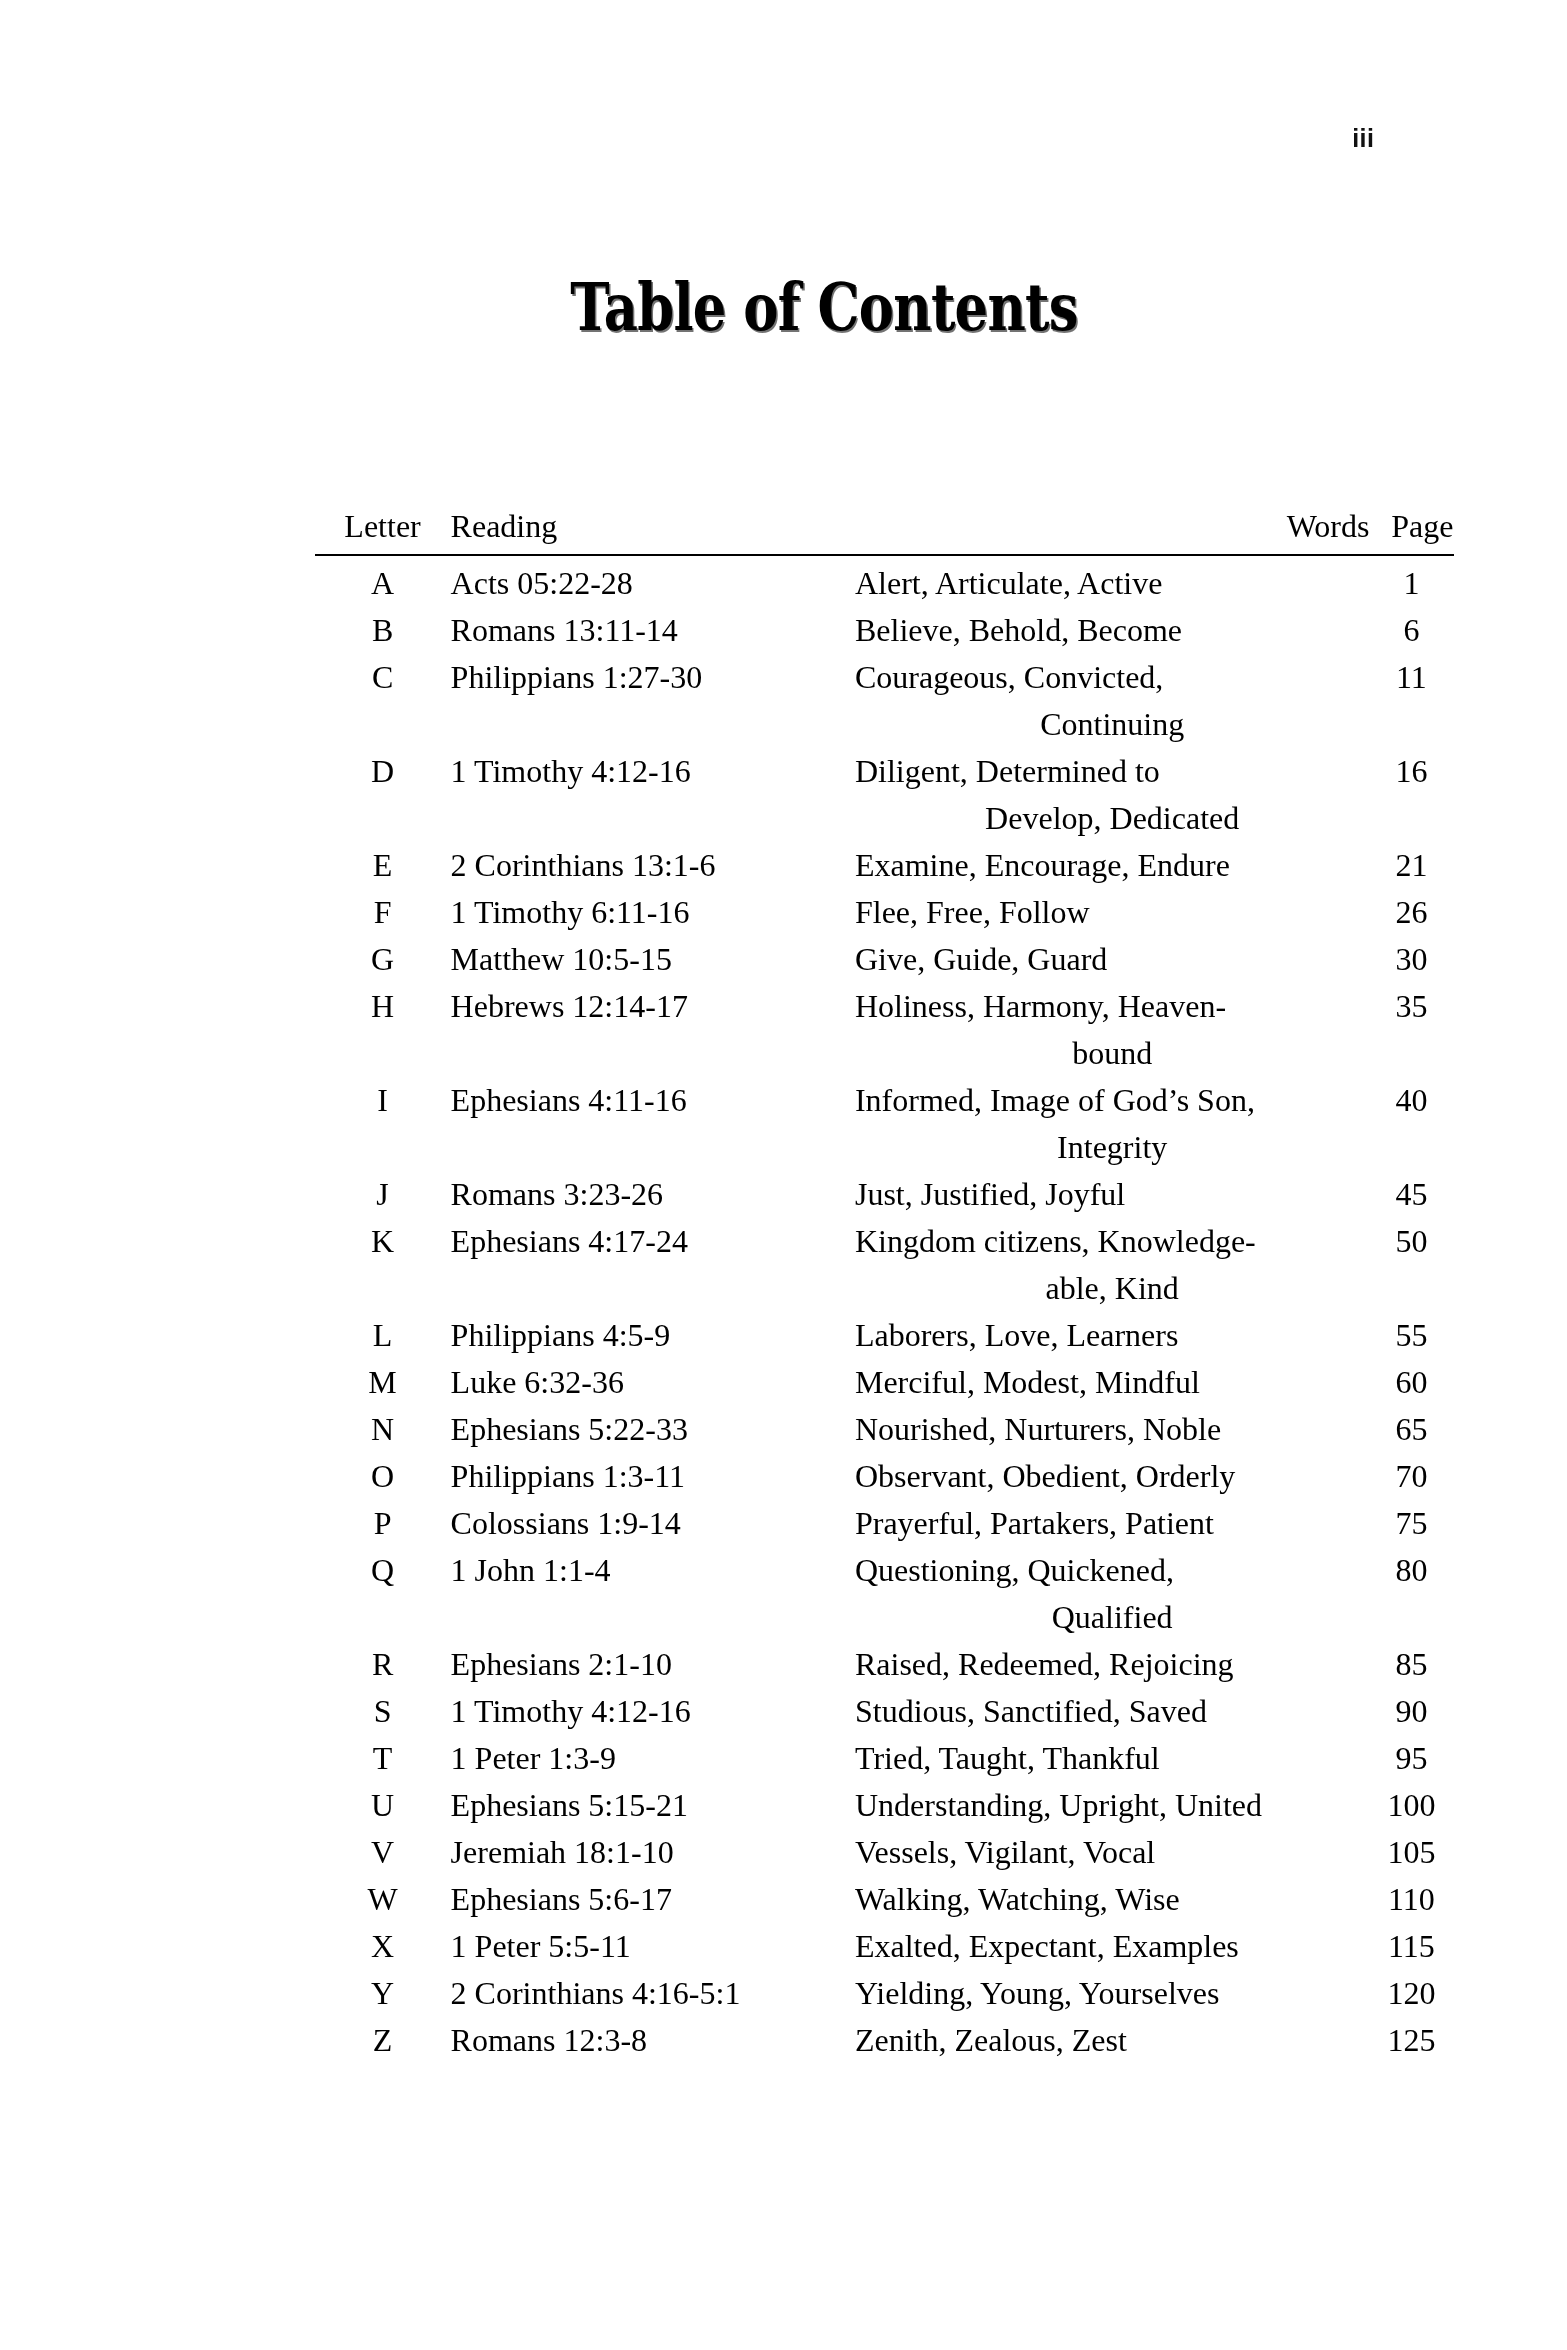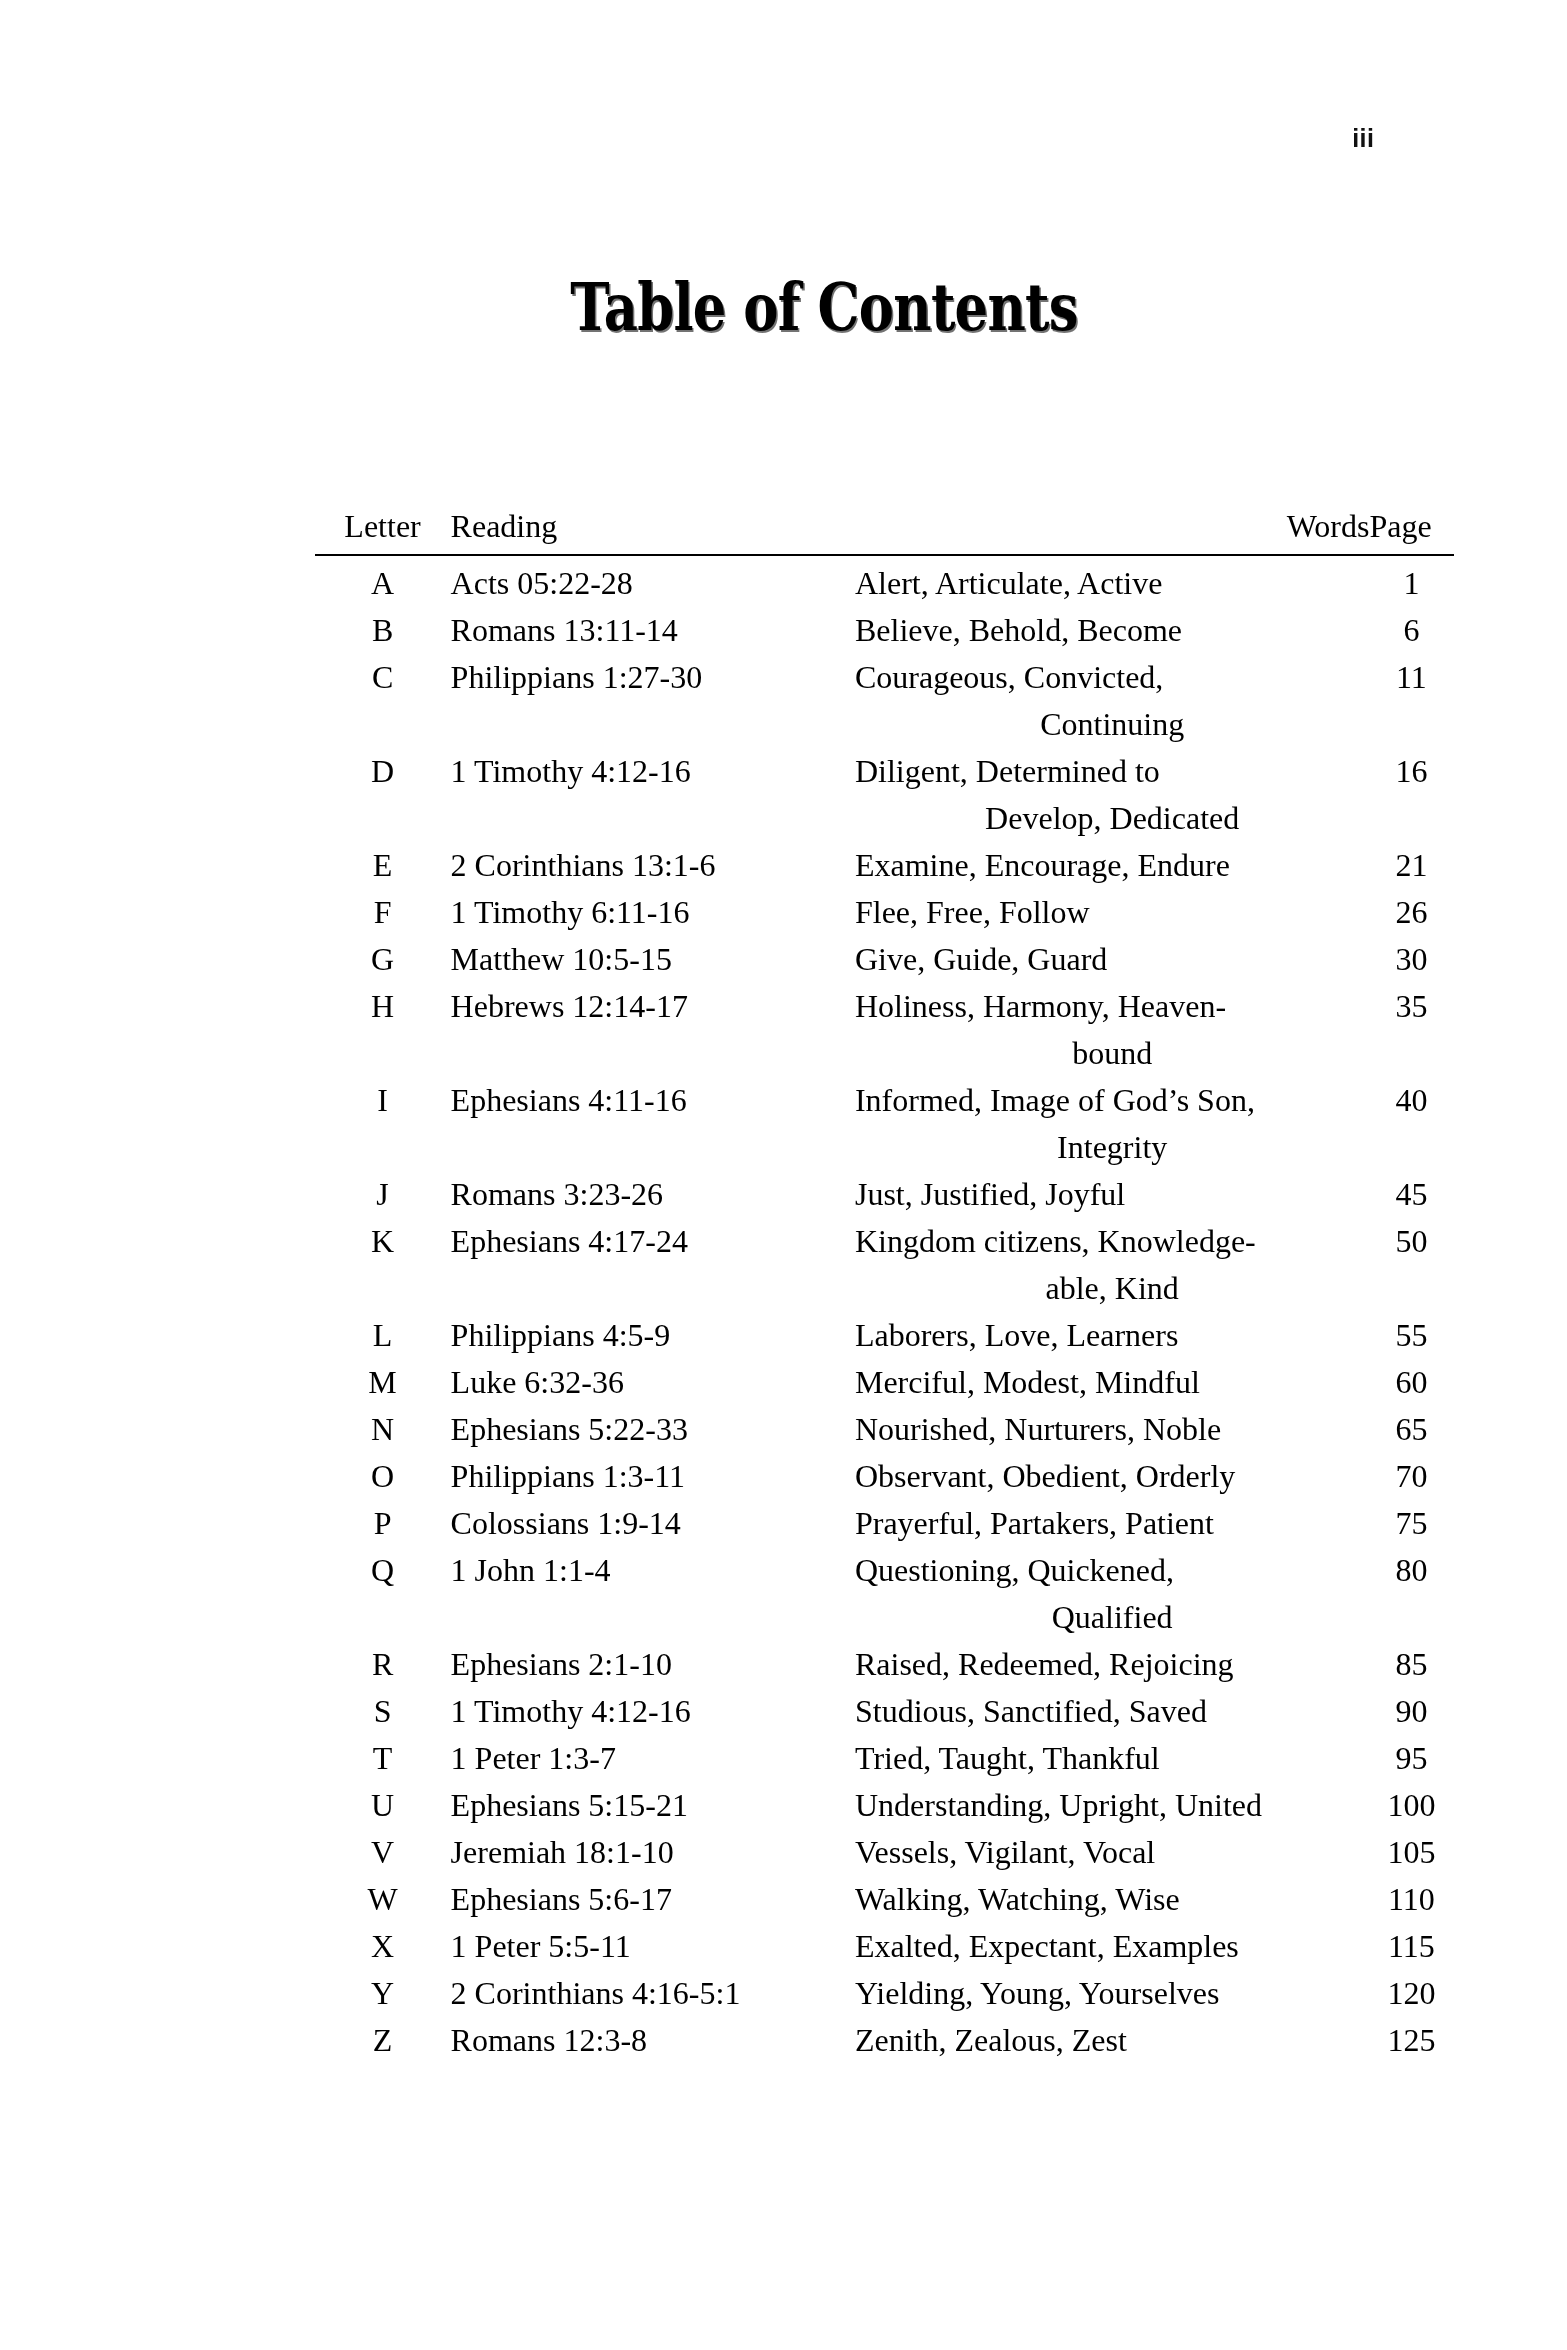--- a/index.html
+++ b/index.html
@@ -72,21 +72,21 @@
   table.toc thead th {
     font-weight: normal;
     font-size: 32px;
     padding: 0 0 3.7px 0;
     border-bottom: 2.3px solid #000000;
     vertical-align: bottom;
   }
   th.h-letter  { text-align: center; }
   th.h-reading { text-align: left; padding-left: 9.2px; }
   th.h-words   { text-align: right; padding-left: 13px; }
-  th.h-page    { text-align: left; }
+  th.h-page    { text-align: right; }
 
   table.toc tbody td {
     padding: 0;
     vertical-align: top;
     font-size: 32px;
     line-height: 47px;
   }
   td.d-letter {
     text-align: center;
   }
@@ -289,21 +289,21 @@
           <tr>
             <td class="d-letter">S</td>
             <td class="d-reading">1 Timothy 4:12-16</td>
             <td class="d-words">
               <span class="wline">Studious, Sanctified, Saved</span>
             </td>
             <td class="d-page">90</td>
           </tr>
           <tr>
             <td class="d-letter">T</td>
-            <td class="d-reading">1 Peter 1:3-7</td>
+            <td class="d-reading">1 Peter 1:3-9</td>
             <td class="d-words">
               <span class="wline">Tried, Taught, Thankful</span>
             </td>
             <td class="d-page">95</td>
           </tr>
           <tr>
             <td class="d-letter">U</td>
             <td class="d-reading">Ephesians 5:15-21</td>
             <td class="d-words">
               <span class="wline">Understanding, Upright, United</span>

